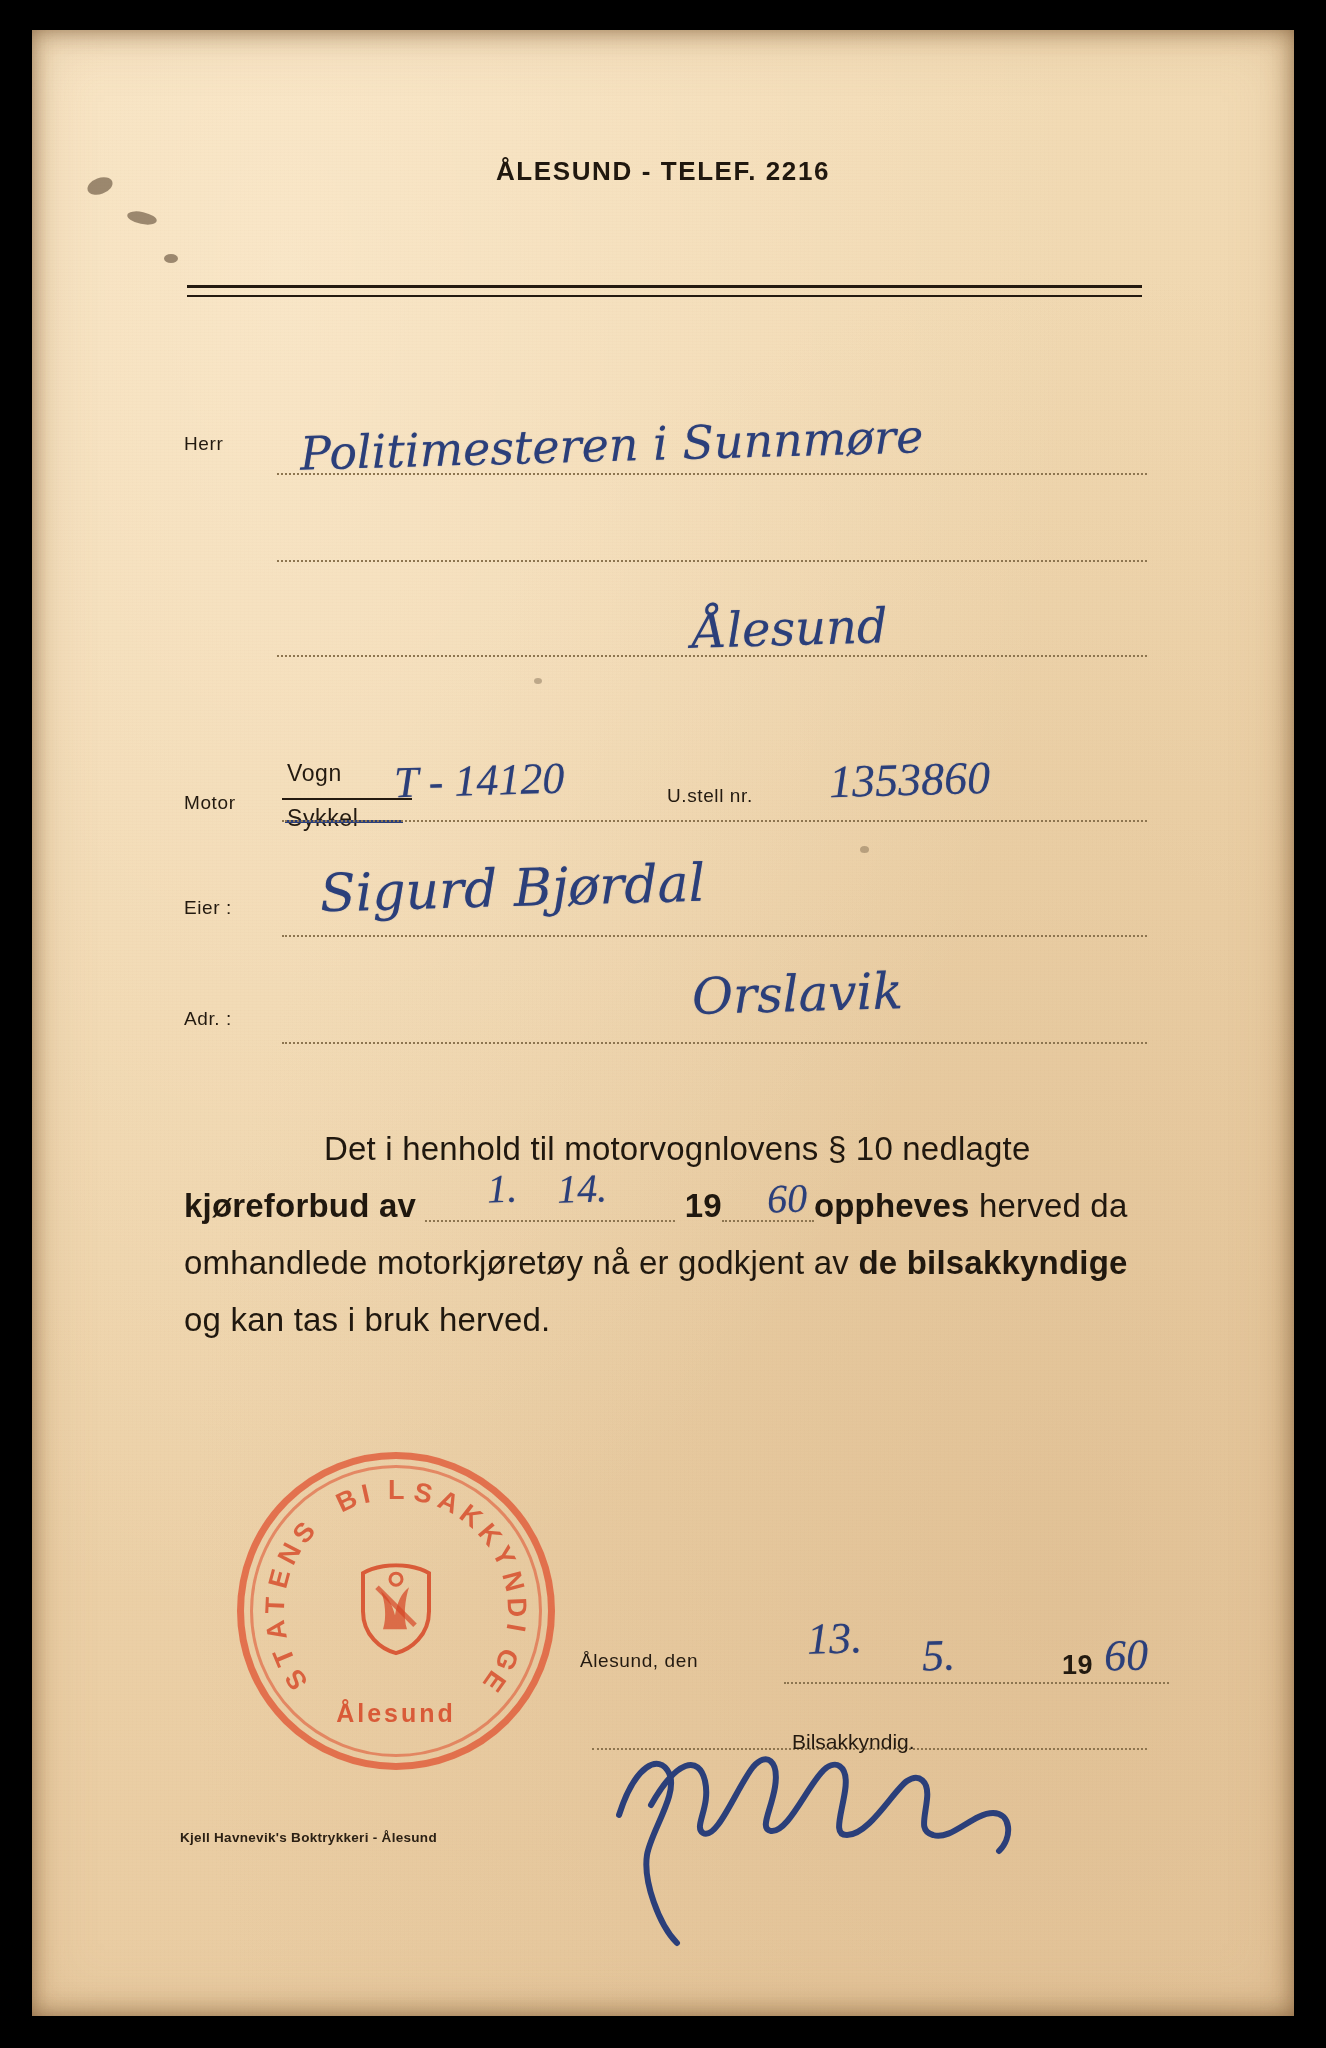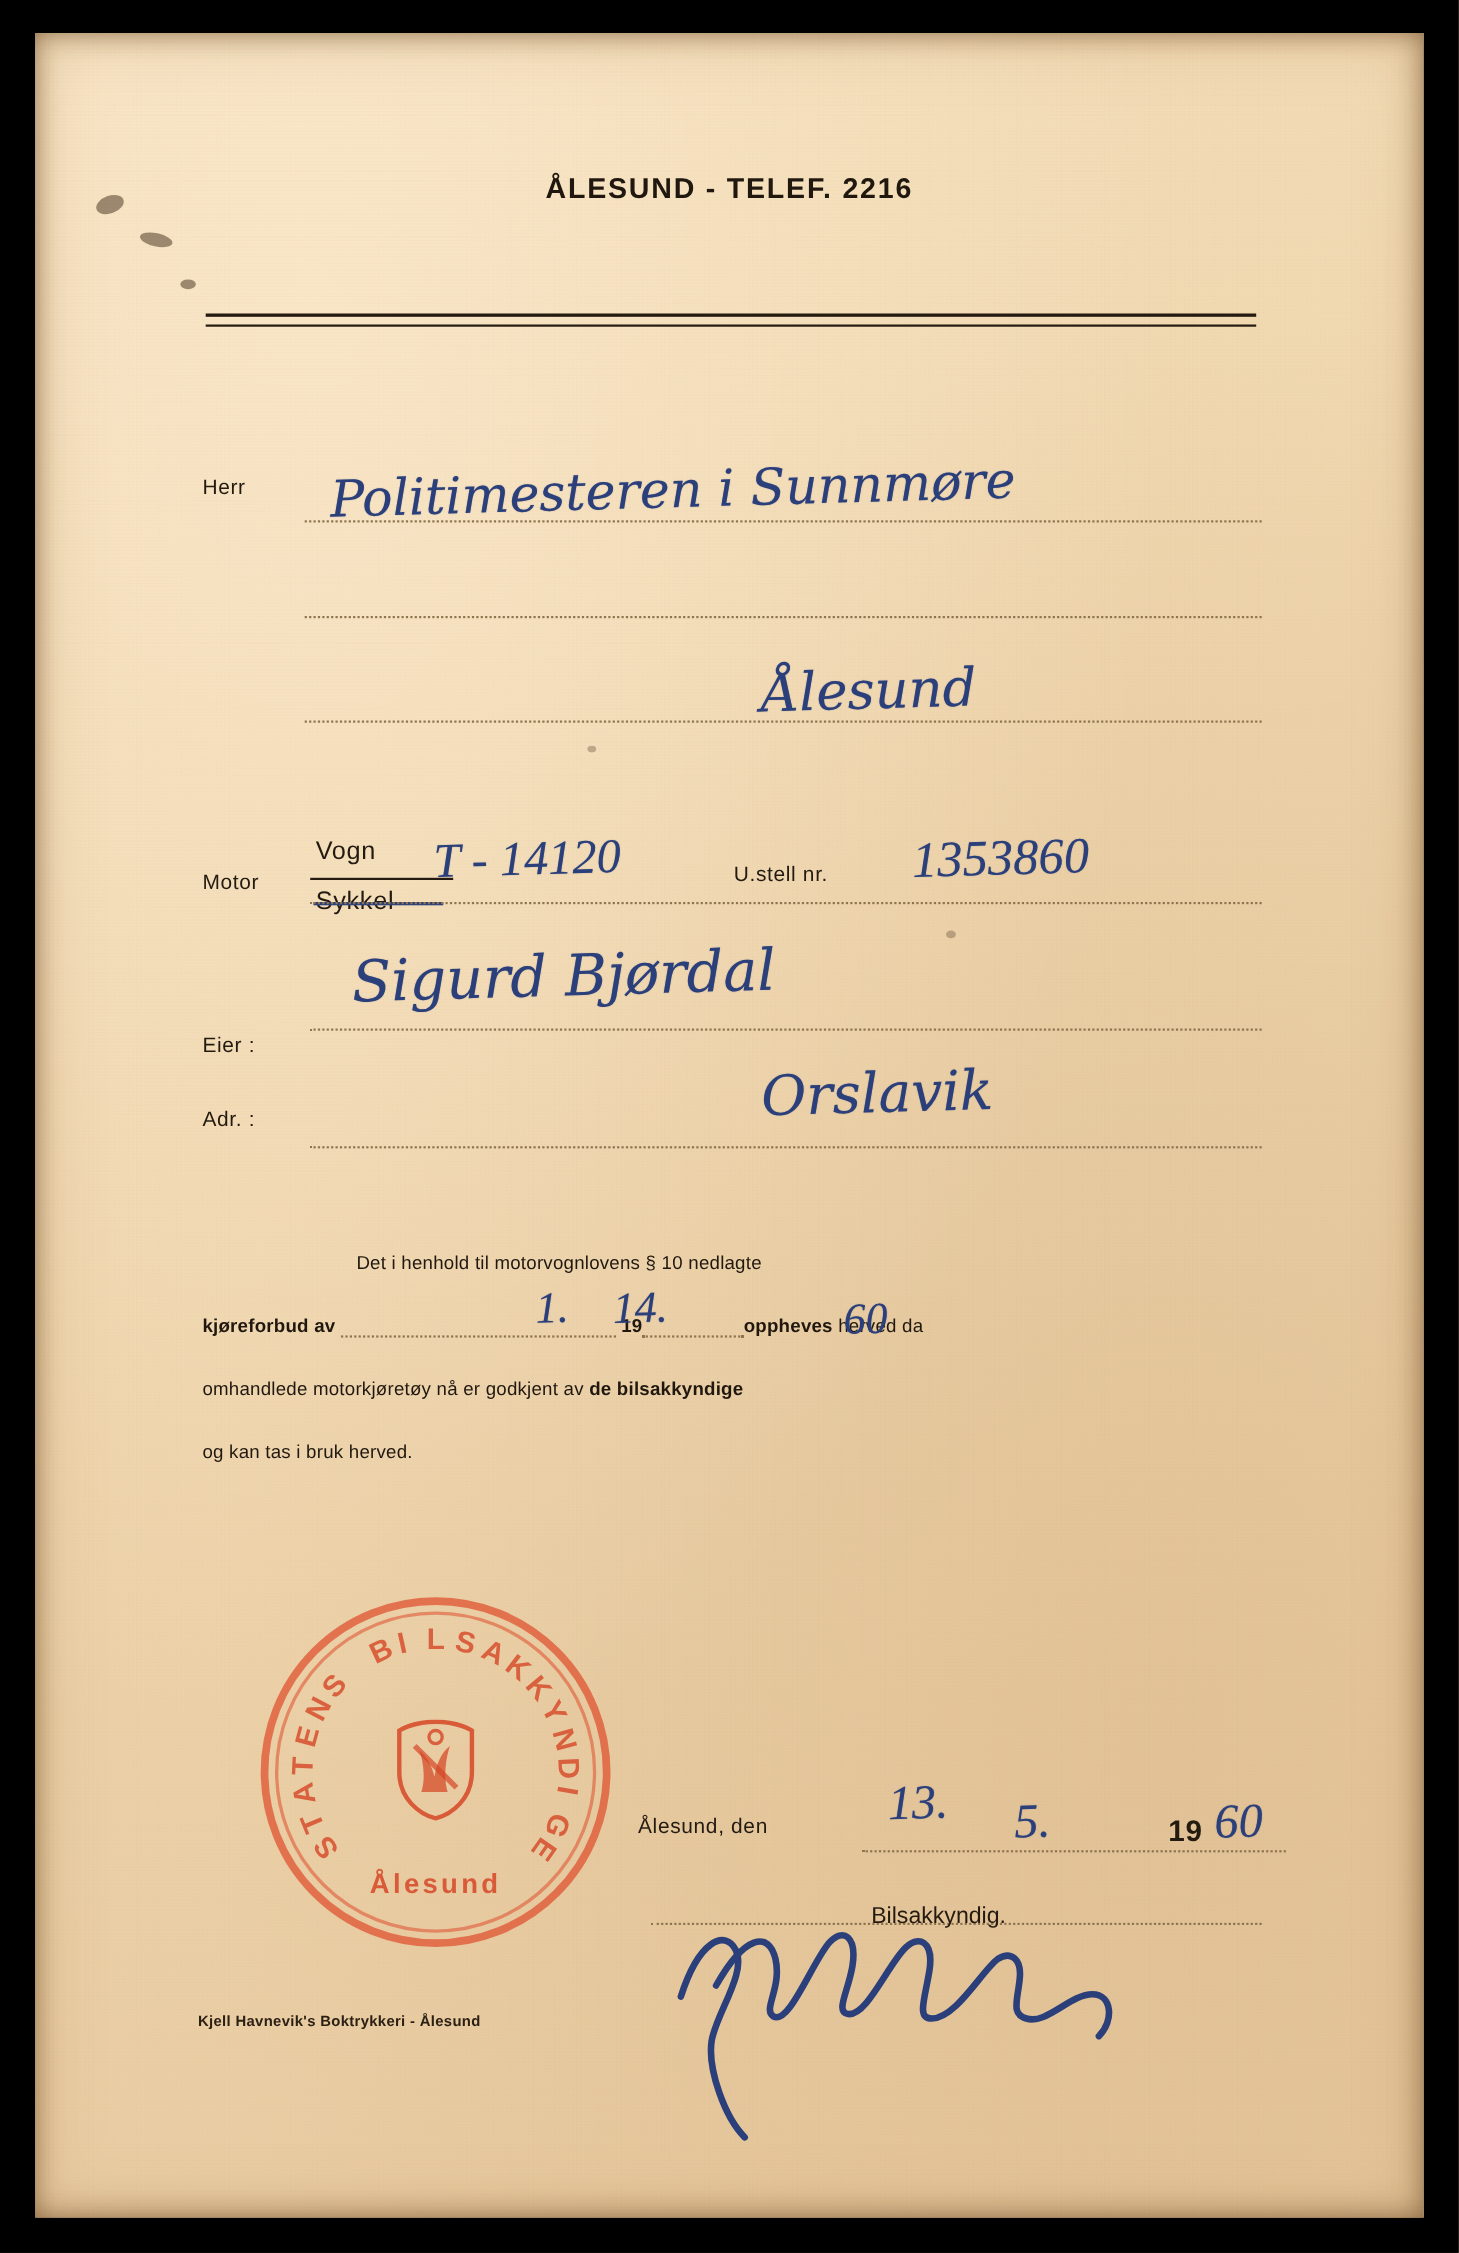--- a/index.html
+++ b/index.html
@@ -111,21 +111,21 @@
     font-family: "Liberation Serif", serif;
     font-style: italic;
   }
 
   
   #body-text {
     position: absolute;
     left: 152px;
     top: 1090px;
     width: 960px;
-    font-size: 17px;
+    font-size: 33px;
     line-height: 57px;
     color: #20180f;
     text-align: justify;
     letter-spacing: 0.2px;
   }
   #body-text .indent { display: inline-block; width: 140px; }
   #body-text b { font-weight: bold; }
 
   .fill-gap {
     display: inline-block;
@@ -246,21 +246,21 @@
   <div class="label" style="left:255px;top:730px;font-size:23px;">Vogn</div>
   <div class="label" style="left:255px;top:775px;font-size:23px;">Sykkel</div>
   <div class="strike" style="left:250px;top:768px;width:130px;"></div>
   <div class="strike" style="left:253px;top:790px;width:118px;background:#2b3f7a;height:3px;"></div>
 
   <div class="hand num" style="left:362px;top:725px;font-size:44px;">T - 14120</div>
   <div class="label" style="left:635px;top:755px;">U.stell nr.</div>
   <div class="hand num" style="left:797px;top:723px;font-size:46px;">1353860</div>
   <div class="dotline" style="left:250px;top:790px;width:865px;"></div>
 
-  <div class="label" style="left:152px;top:867px;margin-top:43px;">Eier :</div>
+  <div class="label" style="left:152px;top:867px;">Eier :</div>
   <div class="hand" style="left:288px;top:828px;font-size:52px;">Sigurd Bjørdal</div>
   <div class="dotline" style="left:250px;top:905px;width:865px;"></div>
 
   <div class="label" style="left:152px;top:978px;">Adr. :</div>
   <div class="hand" style="left:660px;top:935px;font-size:50px;">Orslavik</div>
   <div class="dotline" style="left:250px;top:1012px;width:865px;"></div>
 
   <div id="body-text">
     <span class="indent"></span><span>Det i henhold til motorvognlovens § 10 nedlagte</span><br>
     <b>kjøreforbud av</b>

